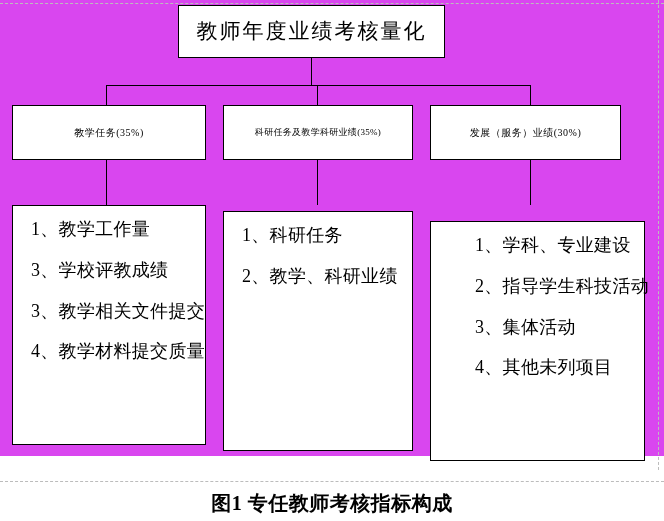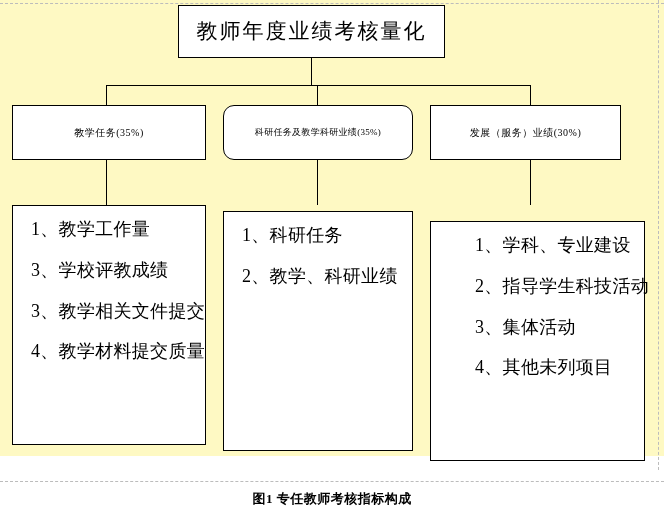--- a/index.html
+++ b/index.html
@@ -12,21 +12,21 @@
     height: 521px;
     font-family: "Liberation Serif", "DejaVu Serif", serif;
     color: #000000;
     overflow: hidden;
   }
 
   #page {
     position: relative;
     width: 664px;
     height: 456px;
-    background: #fef9c3;
+    background: #d946ef;
   }
 
   
   .guide-h {
     position: absolute;
     left: 0;
     width: 664px;
     height: 0;
     border-top: 1px dashed #bcbcbc;
   }
@@ -87,21 +87,21 @@
     white-space: nowrap;
     letter-spacing: 0.3px;
   }
 
   
   .caption {
     position: absolute;
     left: 0;
     width: 664px;
     text-align: center;
-    font-size: 13px;
+    font-size: 20px;
     font-weight: bold;
     letter-spacing: 0.5px;
     font-family: "Liberation Serif", "DejaVu Serif", serif;
   }
 </style>
 </head>
 <body>
 
 <div id="page">
 
@@ -118,21 +118,21 @@
   <div class="line h" style="left:106px; top:85px; width:424px;"></div>
 
   <div class="line v" style="left:106px; top:85px; height:20px;"></div>
   <div class="line v" style="left:317px; top:85px; height:20px;"></div>
   <div class="line v" style="left:530px; top:85px; height:20px;"></div>
 
   <div class="box box-center" style="left:12px; top:105px; width:194px; height:55px;">
     <span class="cat-text">教学任务(35%)</span>
   </div>
 
-  <div class="box box-center" style="left:223px; top:105px; width:190px; height:55px;border-radius:11px;">
+  <div class="box box-center" style="left:223px; top:105px; width:190px; height:55px;">
     <span class="cat-text small">科研任务及教学科研业绩(35%)</span>
   </div>
 
   <div class="box box-center" style="left:430px; top:105px; width:191px; height:55px;">
     <span class="cat-text">发展（服务）业绩(30%)</span>
   </div>
 
   <div class="line v" style="left:106px; top:160px; height:45px;"></div>
   <div class="line v" style="left:317px; top:160px; height:45px;"></div>
   <div class="line v" style="left:530px; top:160px; height:45px;"></div>

